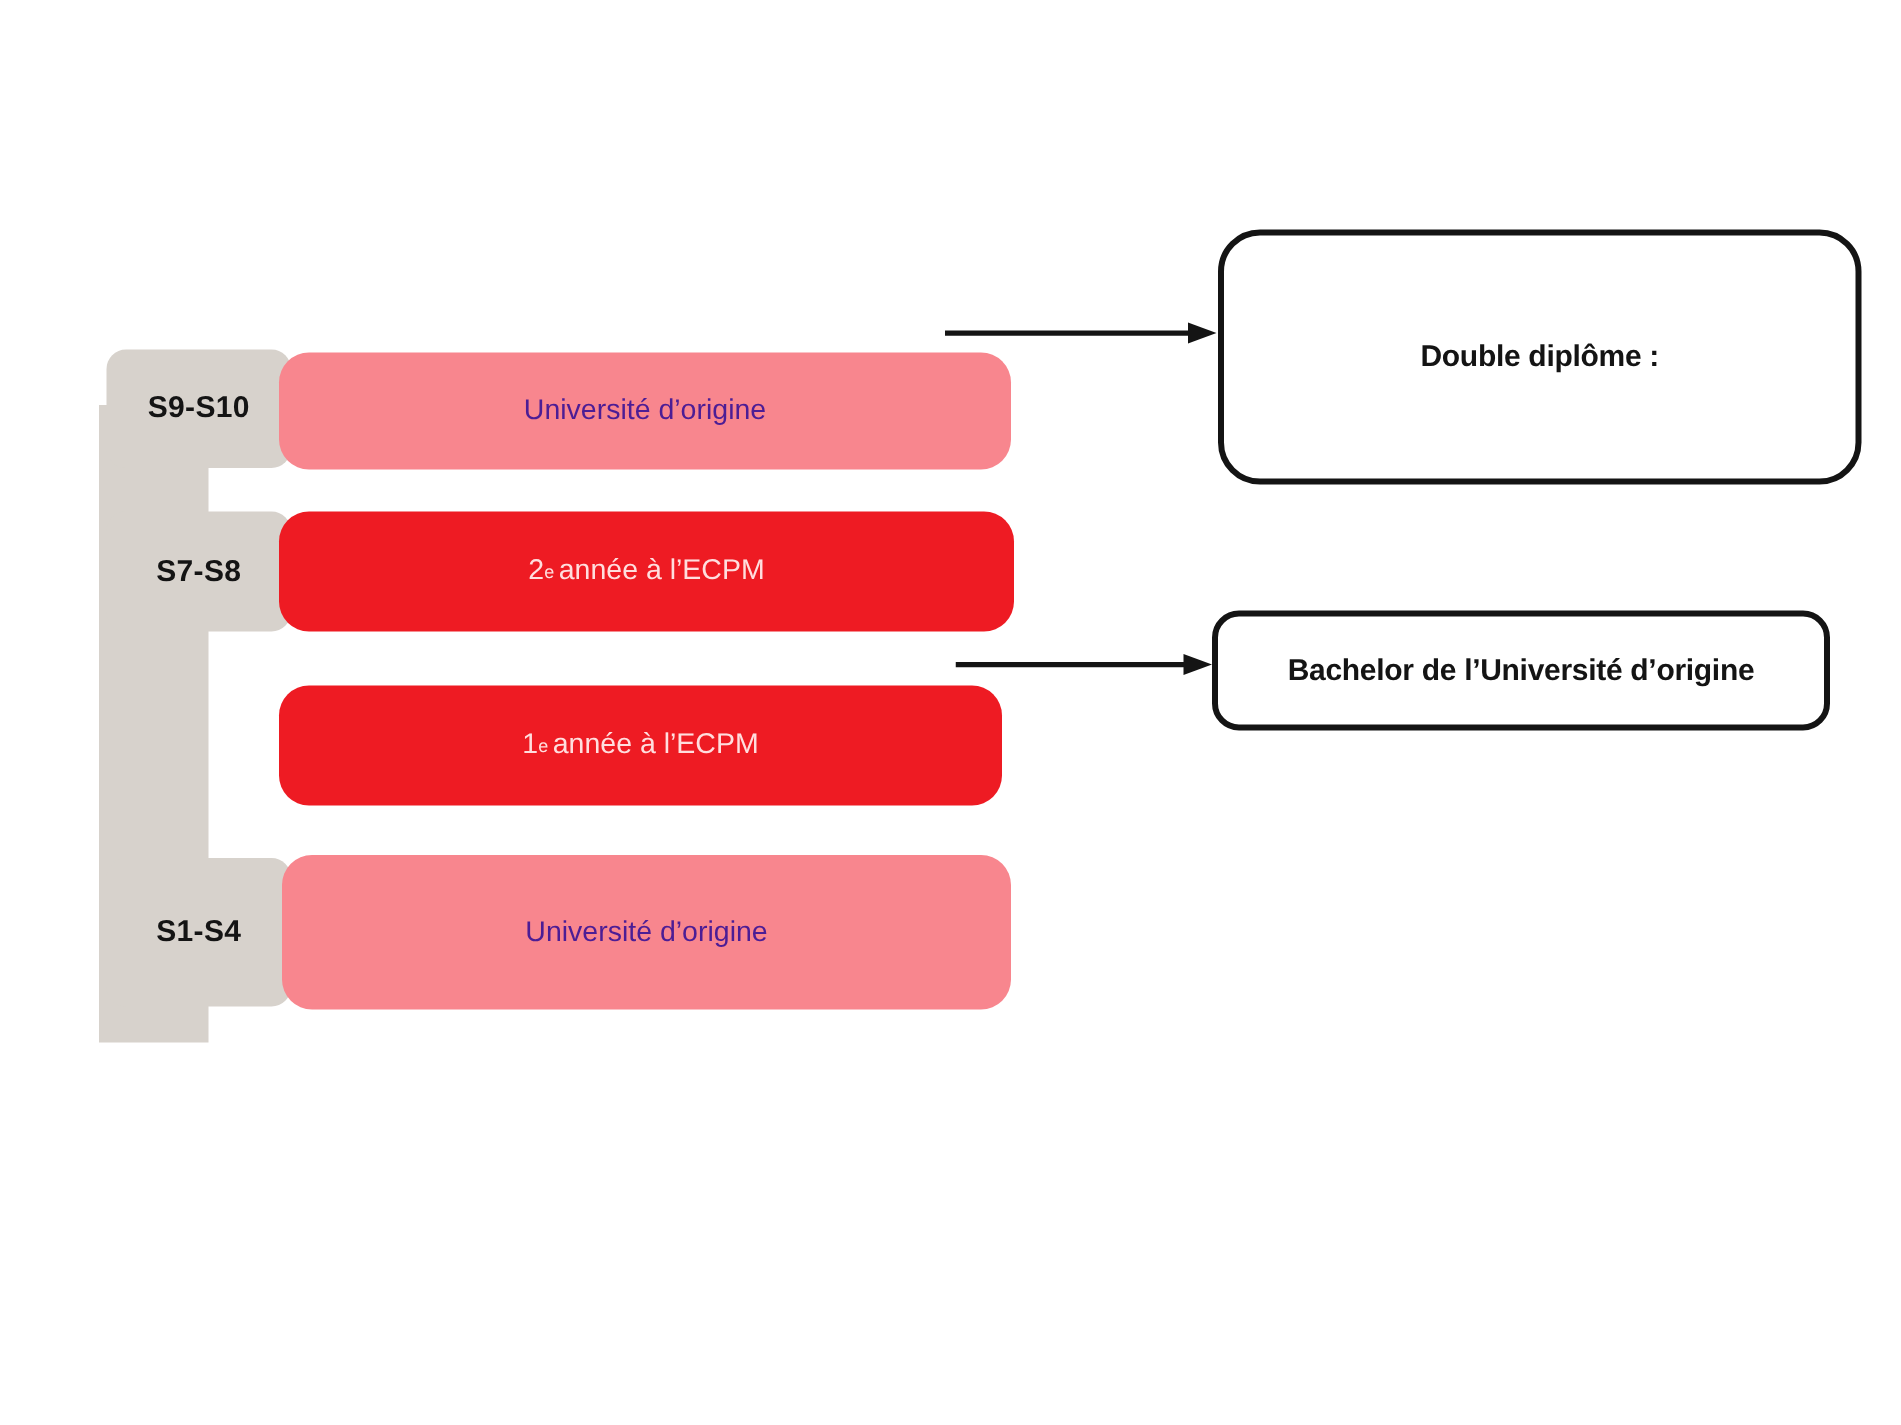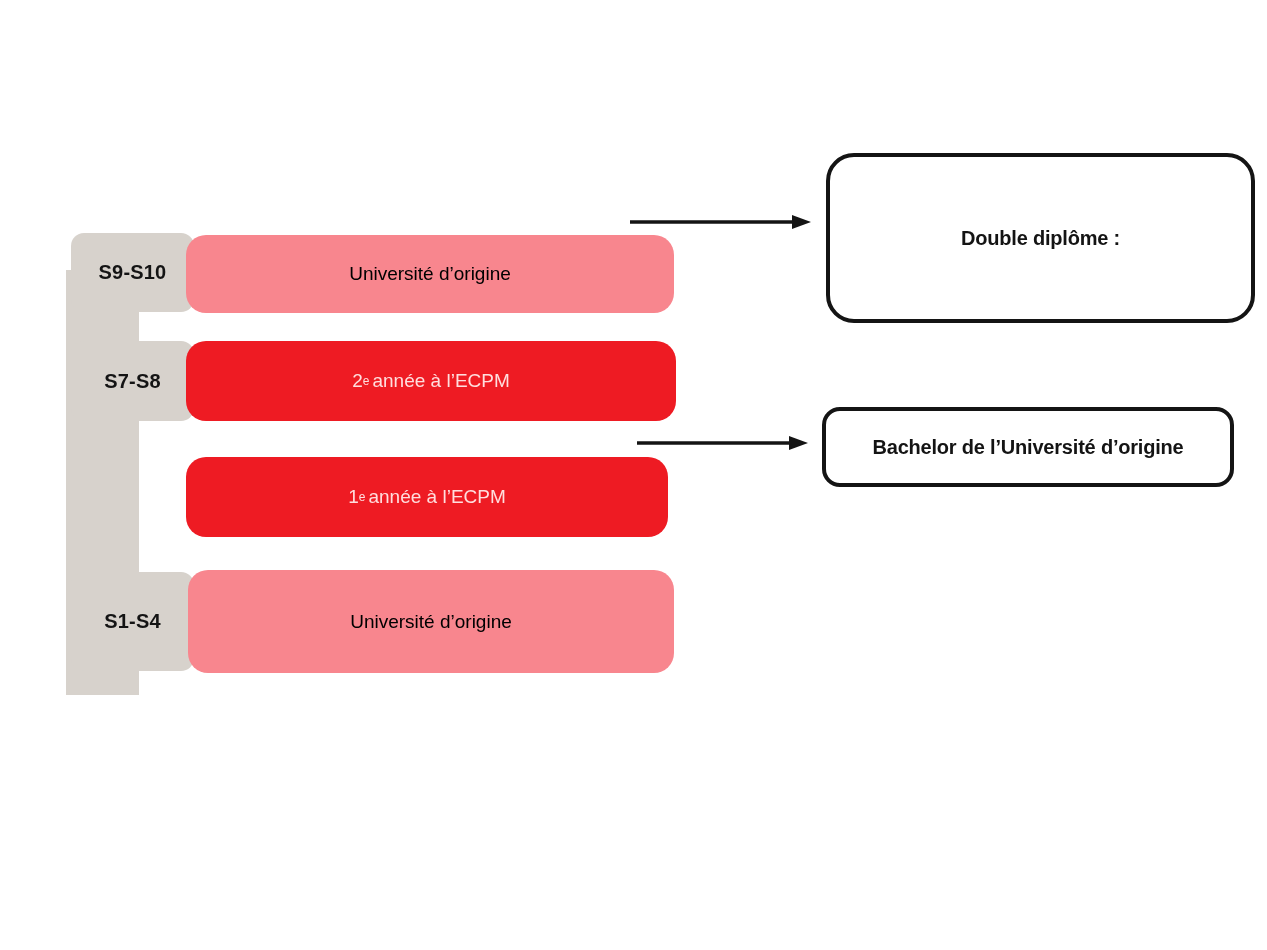--- a/index.html
+++ b/index.html
@@ -37,21 +37,21 @@
   .tab4 { top: 572px; height: 99px; }
 
   
   .bar {
     position: absolute;
     border-radius: 20px;
     display: flex; align-items: center; justify-content: center;
     font-size: 19px;
   }
   .bar sup { font-size: 12px; line-height: 0; margin-right: 3px; }
-  .bar-origin { background: #F8868E; color: #000000; }
+  .bar-origin { background: #F8868E; color: #4c1d95; }
   .bar-ecpm   { background: #EE1B23; color: #FFDEDE; }
   .bar1 { left: 186px; top: 235px; width: 488px; height: 78px; }
   .bar2 { left: 186px; top: 341px; width: 490px; height: 80px; }
   .bar3 { left: 186px; top: 457px; width: 482px; height: 80px; }
   .bar4 { left: 188px; top: 570px; width: 486px; height: 103px; }
 
   
   .arrow { position: absolute; }
   .arrow1 { left: 630px; top: 212px; }
   .arrow2 { left: 637px; top: 433px; }
@@ -60,21 +60,20 @@
   .callout {
     position: absolute;
     background: #ffffff;
     border: 4px solid #141414;
     color: #141414;
     font-weight: bold;
     display: flex; flex-direction: column;
     align-items: center; justify-content: center;
     text-align: center;
     letter-spacing: -0.2px;
-    margin-left: 14px;
   }
   .callout1 {
     left: 812px; top: 153px;
     width: 429px; height: 170px;
     border-radius: 28px;
     font-size: 20px; line-height: 36px;
   }
   .callout2 {
     left: 808px; top: 407px;
     width: 412px; height: 80px;

